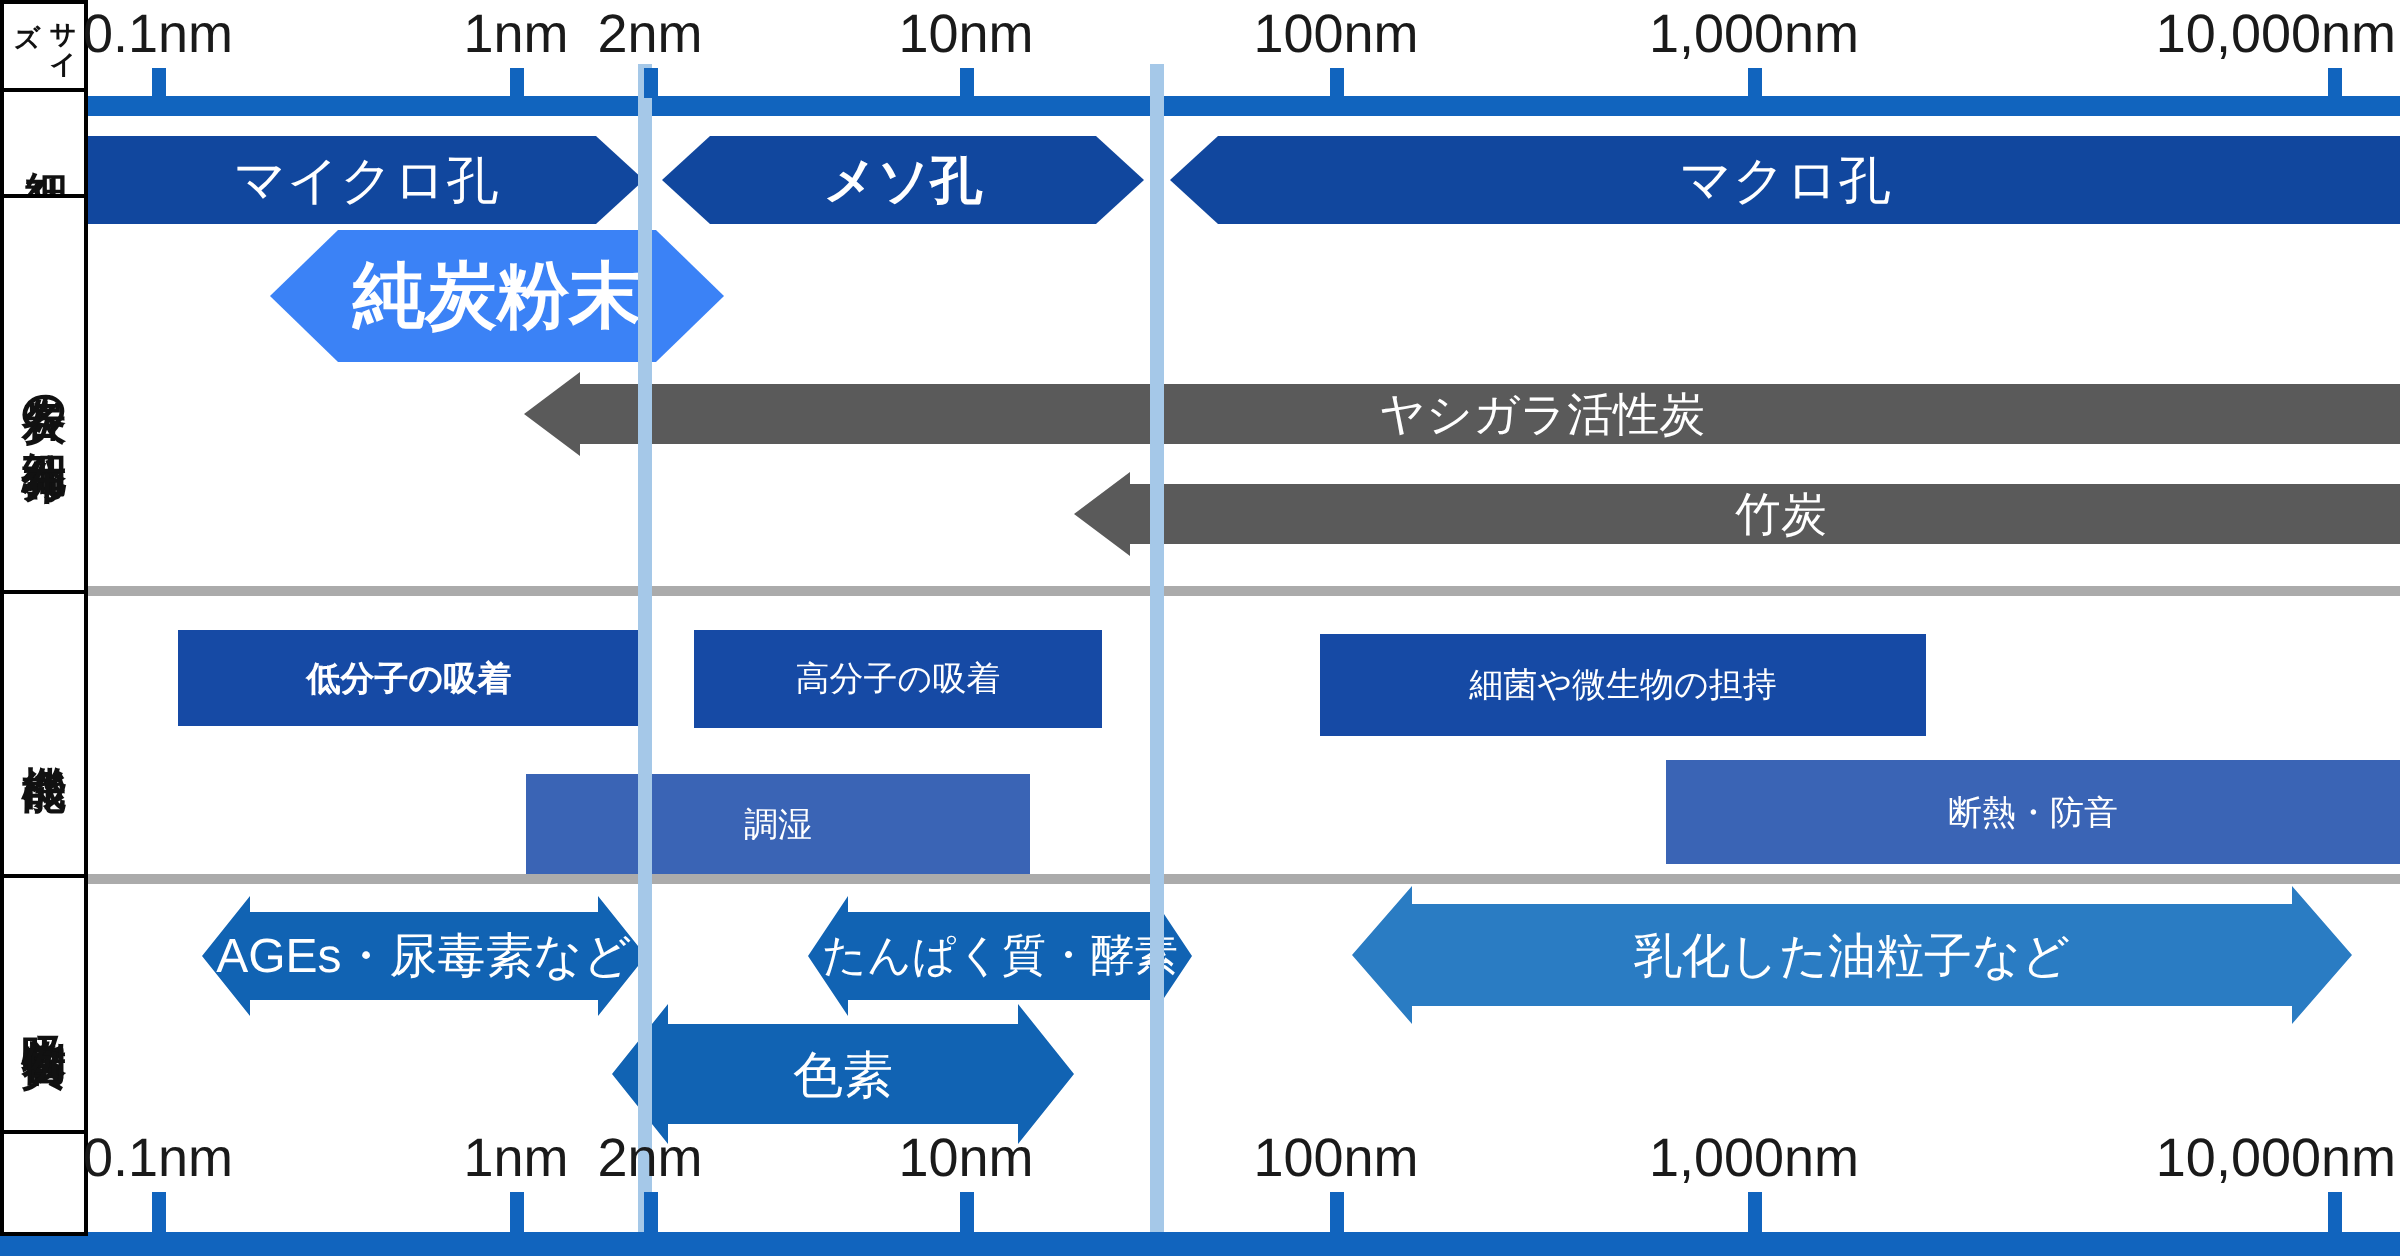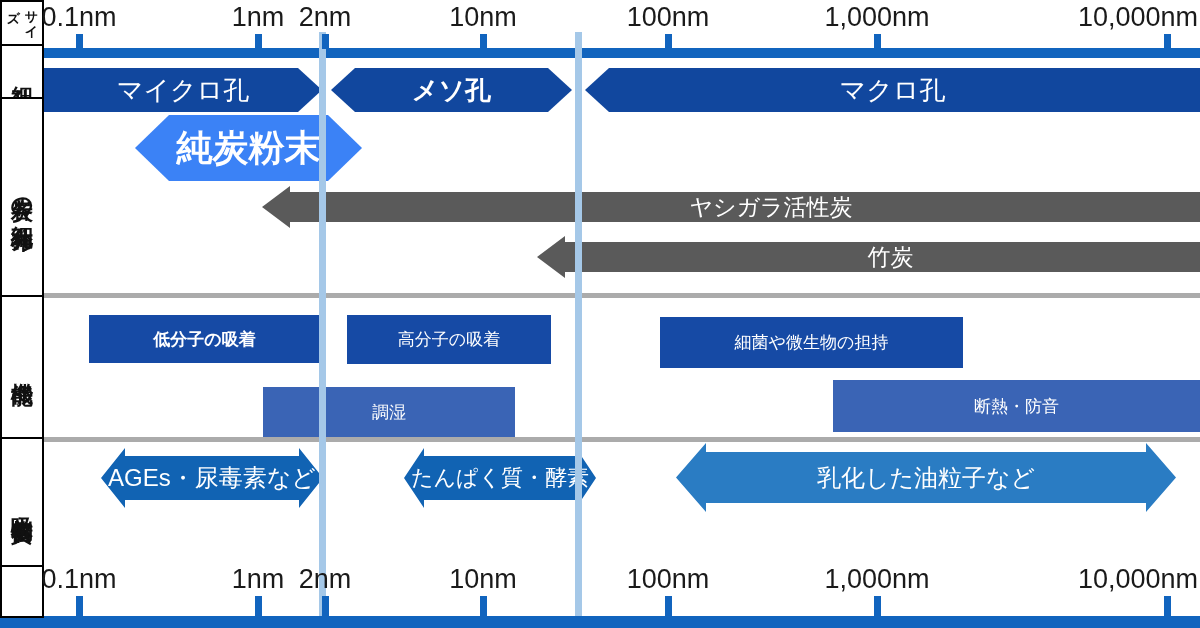--- a/index.html
+++ b/index.html
@@ -125,18 +125,19 @@
   <div class="gray-divider" style="top:437px;"></div>
 
   <div class="fbox fbox-dark" style="left:89px; top:315px; width:231px; height:48px; font-weight:700;">低分子の吸着</div>
   <div class="fbox fbox-dark" style="left:347px; top:315px; width:204px; height:49px;">高分子の吸着</div>
   <div class="fbox fbox-med" style="left:263px; top:368px; width:252px; height:50px;margin-top:19px;">調湿</div>
   <div class="fbox fbox-dark" style="left:660px; top:317px; width:303px; height:51px;">細菌や微生物の担持</div>
   <div class="fbox fbox-med" style="left:833px; top:380px; width:367px; height:52px;">断熱・防音</div>
 
   <div class="darrow" style="left:101px; top:448px; width:222px; height:60px; --hd:24px; font-size:24px;">AGEs・尿毒素など</div>
   <div class="darrow" style="left:404px; top:448px; width:192px; height:60px; --hd:20px; font-size:22px;">たんぱく質・酵素</div>
+  <div class="darrow" style="left:306px; top:502px; width:231px; height:70px; --hd:28px; --in:10px; font-size:25px;">色素</div>
   <div class="darrow" style="left:676px; top:443px; width:500px; height:69px; --hd:30px; --in:9px; font-size:24px; background:#2a7cc3;">乳化した油粒子など</div>
 
   <div class="guide-line" style="left:319px;"></div>
   <div class="guide-line" style="left:575px;"></div>
 
 </div>
 
 </body></html>

